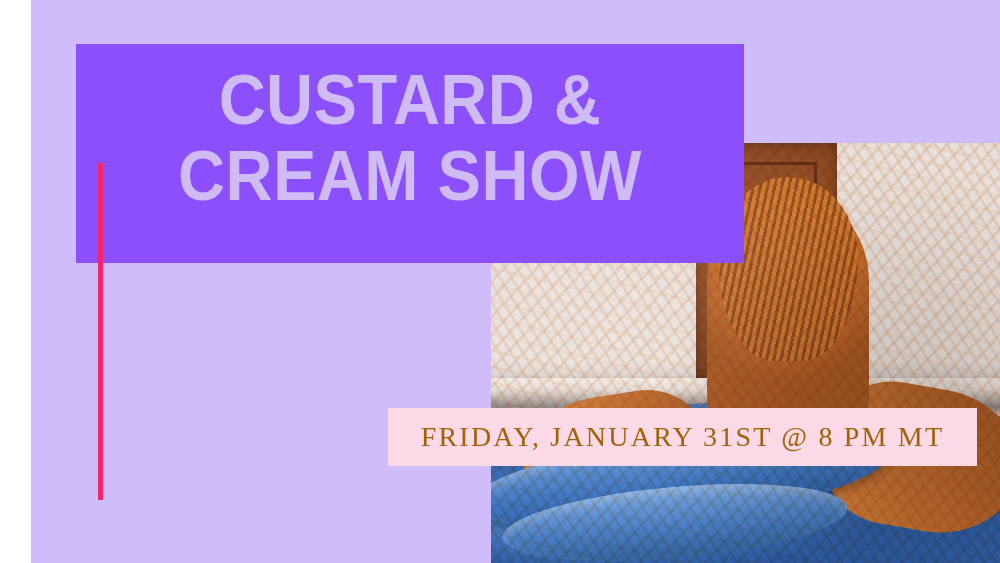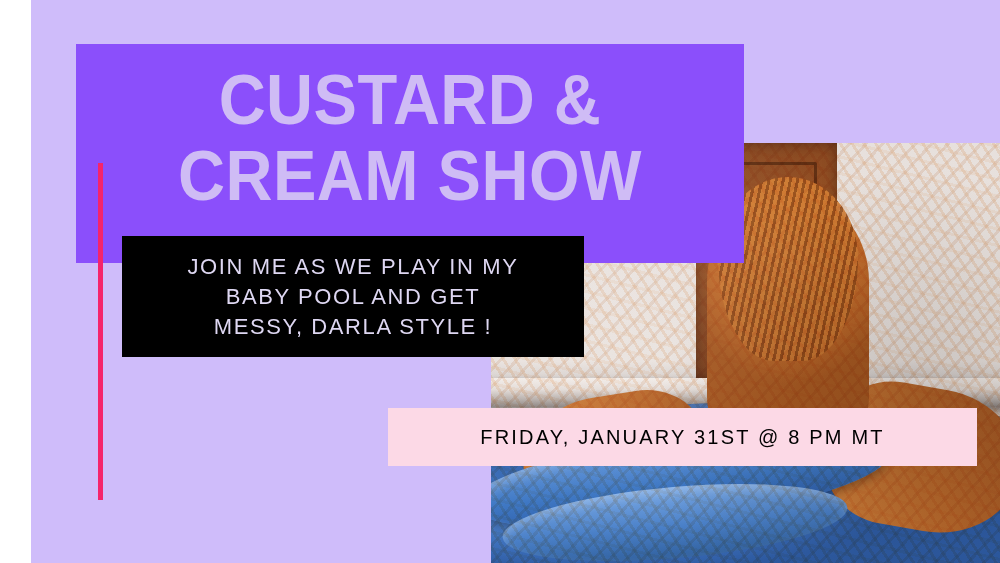--- a/index.html
+++ b/index.html
@@ -249,24 +249,25 @@
     left: 357px;
     top: 408px;
     width: 589px;
     height: 58px;
     background: #fcd9e6;
     display: flex;
     align-items: center;
     justify-content: center;
   }
   .pink-banner-text {
-    color: #000000;
-    font-size: 20px;
+    color: #a16207;
+    font-size: 28px;
     font-weight: 500;
     letter-spacing: 2.2px;
+    font-family: Liberation Serif, serif;
   }
 </style>
 </head>
 <body>
 
 <div id="poster">
 
   <div class="photo">
     <div class="photo-inner">
       <div class="door"></div>
@@ -284,23 +285,18 @@
       <div class="grain"></div>
     </div>
   </div>
 
   <div class="purple-block"></div>
   <div class="headline">CUSTARD &amp;
 CREAM SHOW</div>
 
   <div class="red-rule"></div>
 
-  <div class="black-box">
-    <div class="black-box-text">JOIN ME AS WE PLAY IN MY
-BABY POOL AND GET
-MESSY, DARLA STYLE !</div>
-  </div>
 
   <div class="pink-banner">
     <div class="pink-banner-text">FRIDAY, JANUARY 31ST @ 8 PM MT</div>
   </div>
 
 </div>
 
 </body></html>

